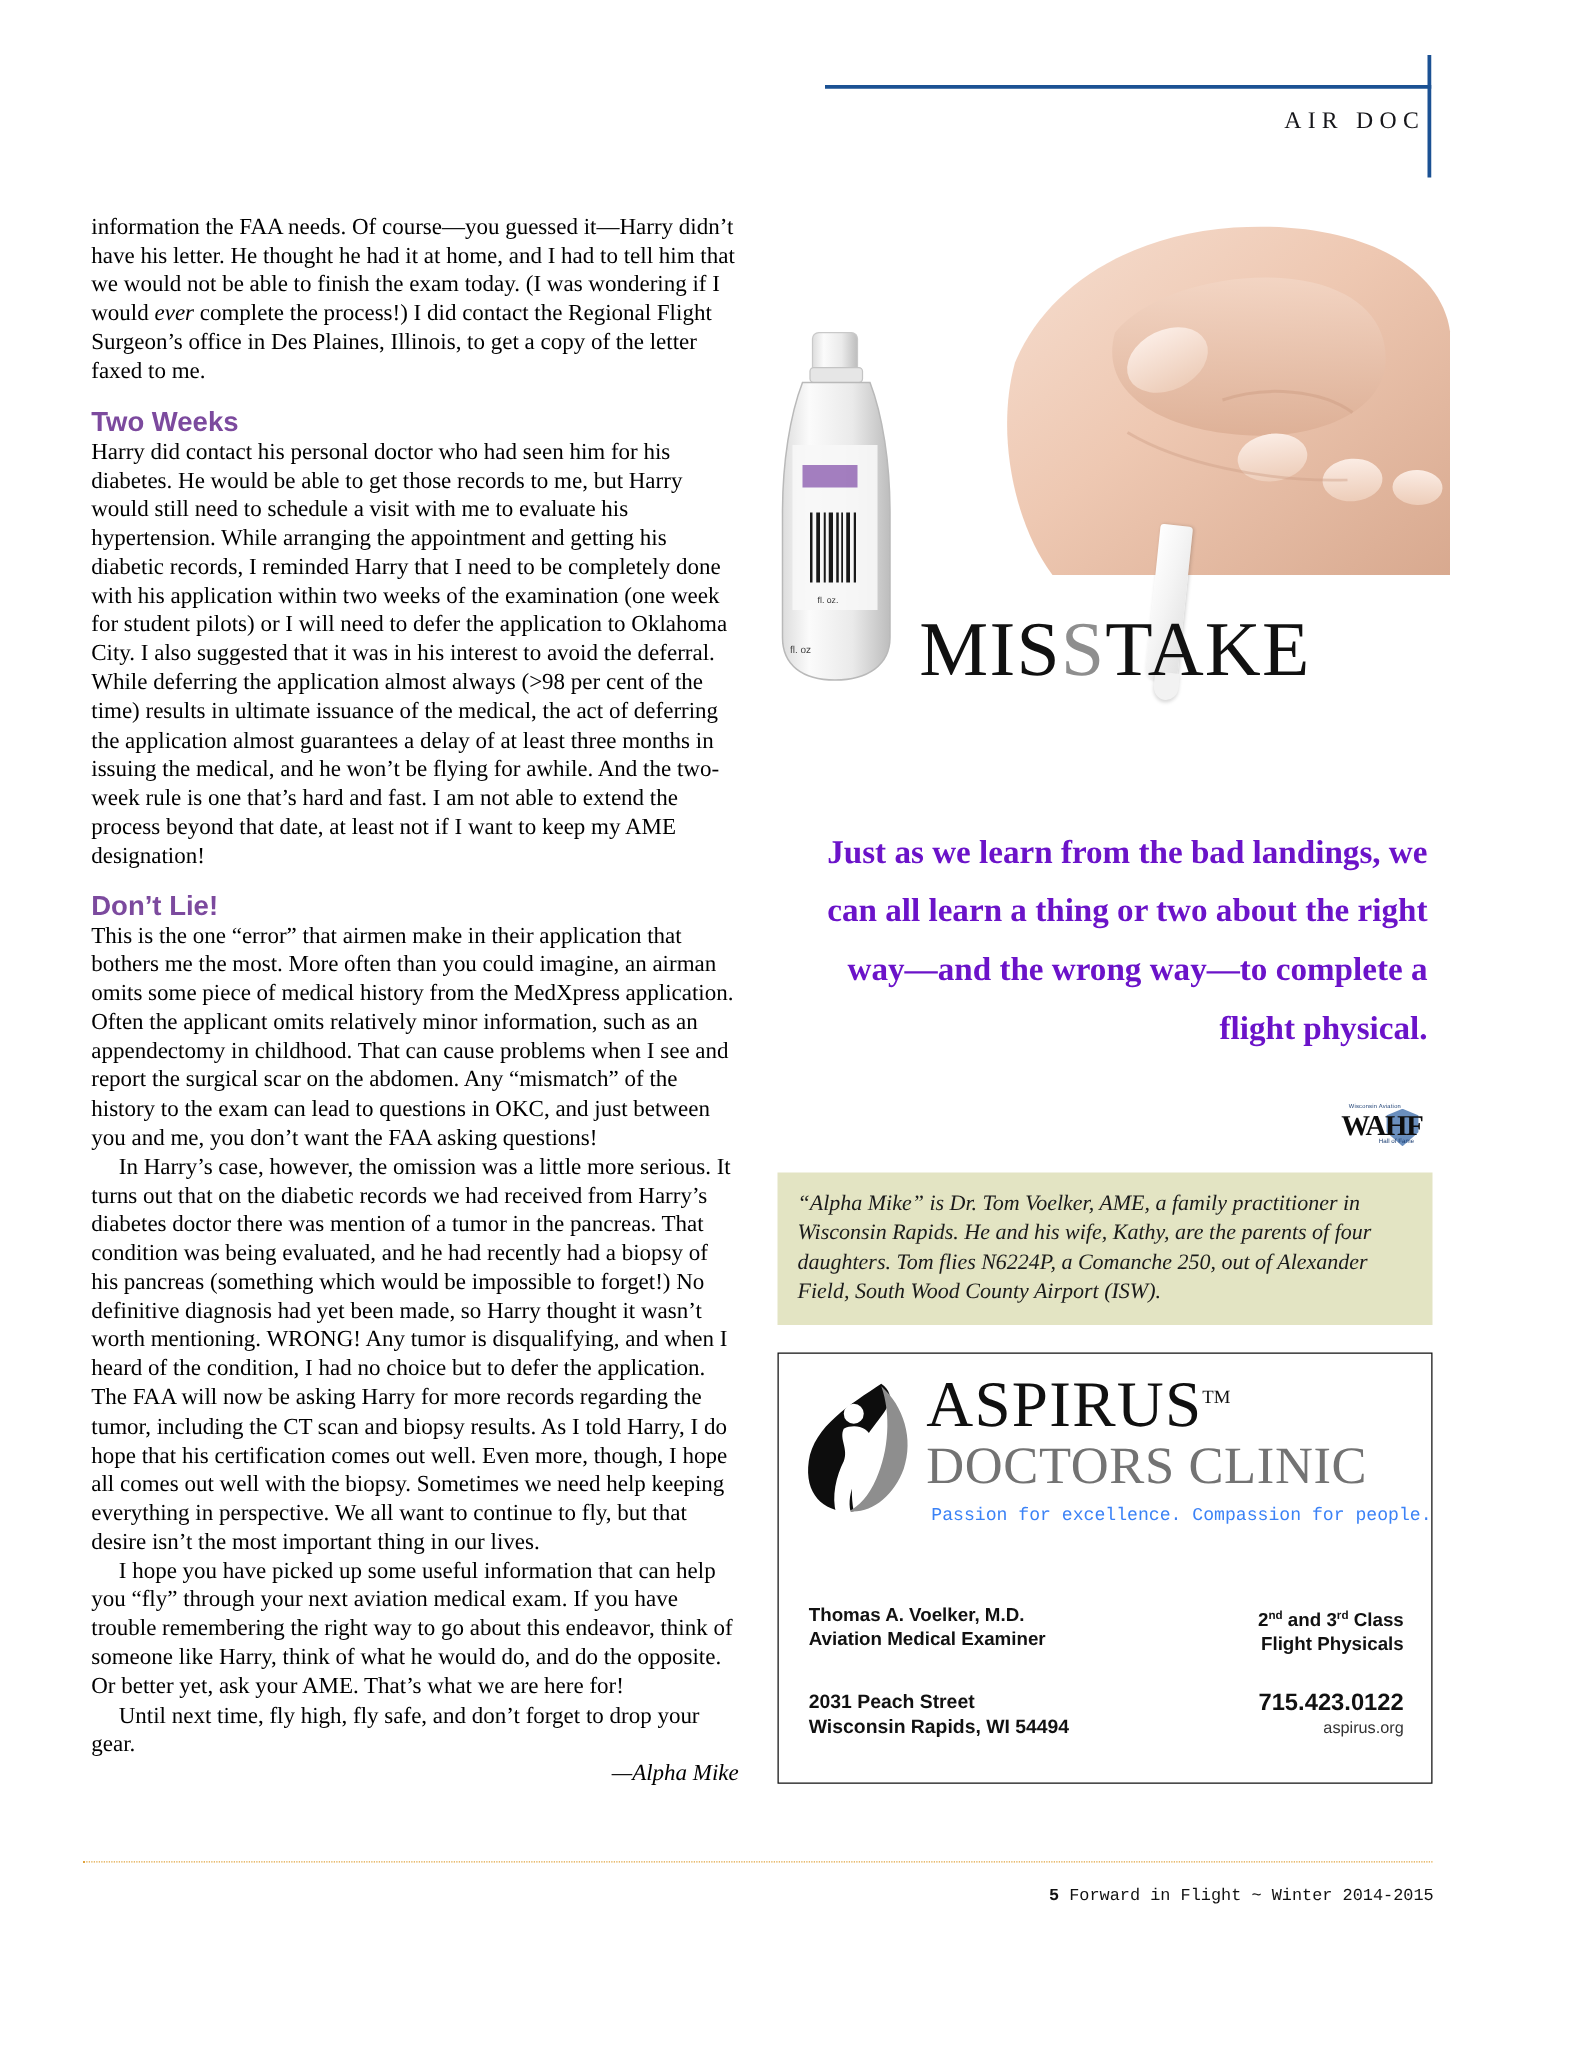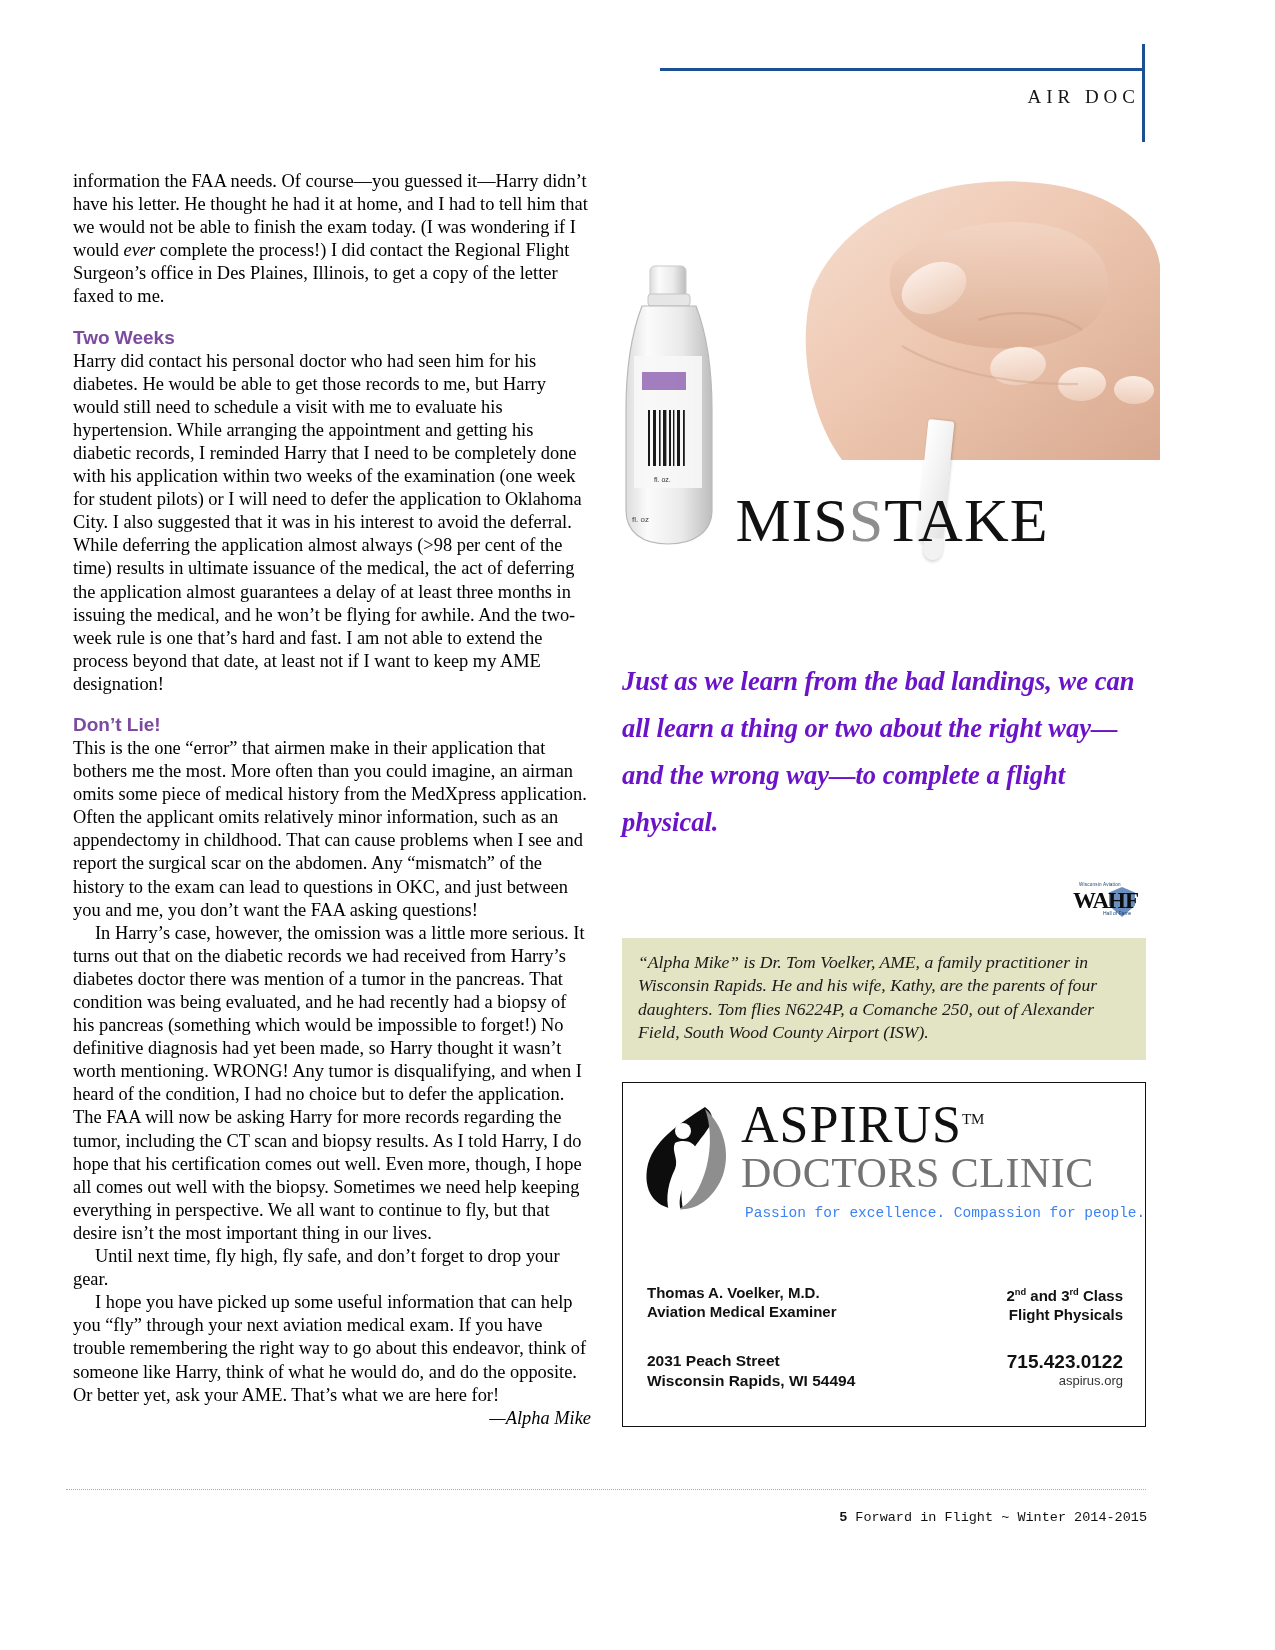--- a/index.html
+++ b/index.html
@@ -23,21 +23,21 @@
   
   .col-left{
     position:absolute;left:73px;top:170px;width:518px;
     font-size:18.4px;line-height:23.1px;text-align:left;
   }
   .col-left p{margin:0;}
   .col-left p.indent{text-indent:22px;}
   .col-left .gap{height:17px;}
   .sec-head{
     font-family:"Liberation Sans",sans-serif;
-    font-weight:bold;font-size:19px;color:#7c4a9e;
+    font-weight:bold;font-size:22px;color:#7c4a9e;
     margin:0 0 1px 0;line-height:23px;
   }
   em{font-style:italic;}
   .signoff{text-align:right;font-style:italic;font-size:18.4px;margin-top:2px;}
 
   
   .col-right{position:absolute;left:617px;top:170px;width:540px;}
 
   
   .photo{
@@ -65,22 +65,22 @@
   .whiteout-tip{
     position:absolute;left:301px;top:368px;width:20px;height:22px;
     background:#f2f2f2;transform:rotate(6deg);border-radius:0 0 50% 50%;
     box-shadow:0 2px 3px rgba(0,0,0,.15);
   }
 
   
   .pullquote{
     margin:88px 0 0 5px;width:520px;
     font-family:"Liberation Serif",serif;
-    font-style:italic;font-weight:bold;
-    font-size:26.5px;line-height:47px;color:#6b13c9;
+    font-weight:bold;
+    font-size:26.5px;line-height:47px;color:#6b13c9;text-align:right;
   }
 
   
   .wahf{
     position:relative;margin:36px 0 0 0;height:42px;
   }
   .wahf-inner{position:absolute;right:8px;top:0;width:78px;height:42px;}
   .wahf-top{
     position:absolute;left:8px;top:0;font-family:"Liberation Sans",sans-serif;
     font-size:4.6px;color:#1c3f73;letter-spacing:.2px;white-space:nowrap;
@@ -173,22 +173,22 @@
     <div class="gap"></div>
 
     <h2 class="sec-head">Two Weeks</h2>
     <p>Harry did contact his personal doctor who had seen him for his diabetes. He would be able to get those records to me, but Harry would still need to schedule a visit with me to evaluate his hypertension. While arranging the appointment and getting his diabetic records, I reminded Harry that I need to be completely done with his application within two weeks of the examination (one week for student pilots) or I will need to defer the application to Oklahoma City. I also suggested that it was in his interest to avoid the deferral. While deferring the application almost always (&gt;98 per cent of the time) results in ultimate issuance of the medical, the act of deferring the application almost guarantees a delay of at least three months in issuing the medical, and he won’t be flying for awhile. And the two-week rule is one that’s hard and fast. I am not able to extend the process beyond that date, at least not if I want to keep my AME designation!</p>
 
     <div class="gap"></div>
 
     <h2 class="sec-head">Don’t Lie!</h2>
     <p>This is the one “error” that airmen make in their application that bothers me the most. More often than you could imagine, an airman omits some piece of medical history from the MedXpress application. Often the applicant omits relatively minor information, such as an appendectomy in childhood. That can cause problems when I see and report the surgical scar on the abdomen. Any “mismatch” of the history to the exam can lead to questions in OKC, and just between you and me, you don’t want the FAA asking questions!</p>
     <p class="indent">In Harry’s case, however, the omission was a little more serious. It turns out that on the diabetic records we had received from Harry’s diabetes doctor there was mention of a tumor in the pancreas. That condition was being evaluated, and he had recently had a biopsy of his pancreas (something which would be impossible to forget!) No definitive diagnosis had yet been made, so Harry thought it wasn’t worth mentioning. WRONG! Any tumor is disqualifying, and when I heard of the condition, I had no choice but to defer the application. The FAA will now be asking Harry for more records regarding the tumor, including the CT scan and biopsy results. As I told Harry, I do hope that his certification comes out well. Even more, though, I hope all comes out well with the biopsy. Sometimes we need help keeping everything in perspective. We all want to continue to fly, but that desire isn’t the most important thing in our lives.</p>
+    <p class="indent">I hope you have picked up some useful information that can help you “fly” through your next aviation medical exam. If you have trouble remembering the right way to go about this endeavor, think of someone like Harry, think of what he would do, and do the opposite. Or better yet, ask your AME. That’s what we are here for!</p>
     <p class="indent">Until next time, fly high, fly safe, and don’t forget to drop your gear.</p>
-    <p class="indent">I hope you have picked up some useful information that can help you “fly” through your next aviation medical exam. If you have trouble remembering the right way to go about this endeavor, think of someone like Harry, think of what he would do, and do the opposite. Or better yet, ask your AME. That’s what we are here for!</p>
     <p class="signoff">—Alpha Mike</p>
   </div>
 
   <div class="col-right">
 
     <div class="photo">
       <svg class="hand" viewBox="0 0 380 290">
         <defs>
           <linearGradient id="skin" x1="0" y1="0" x2="1" y2="1">
             <stop offset="0%" stop-color="#f6ded0"></stop>

